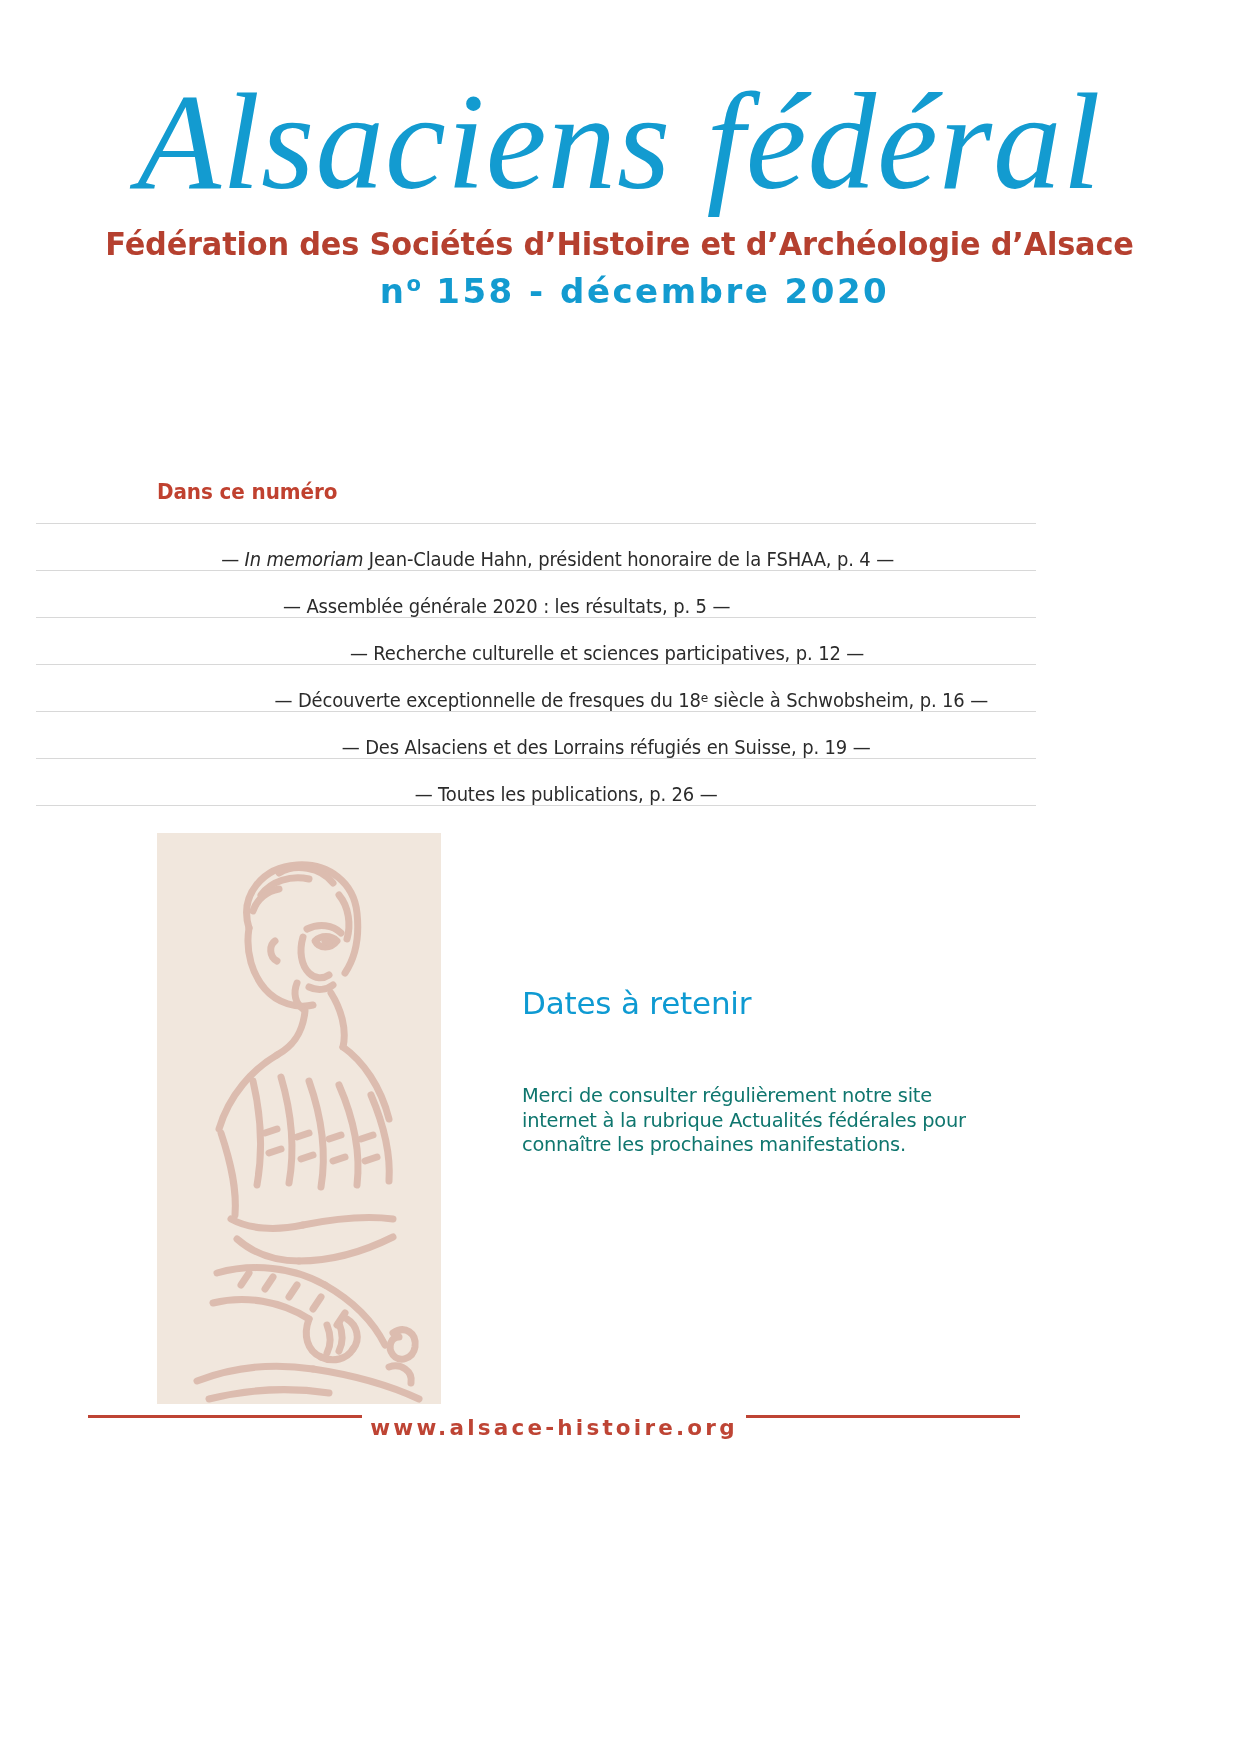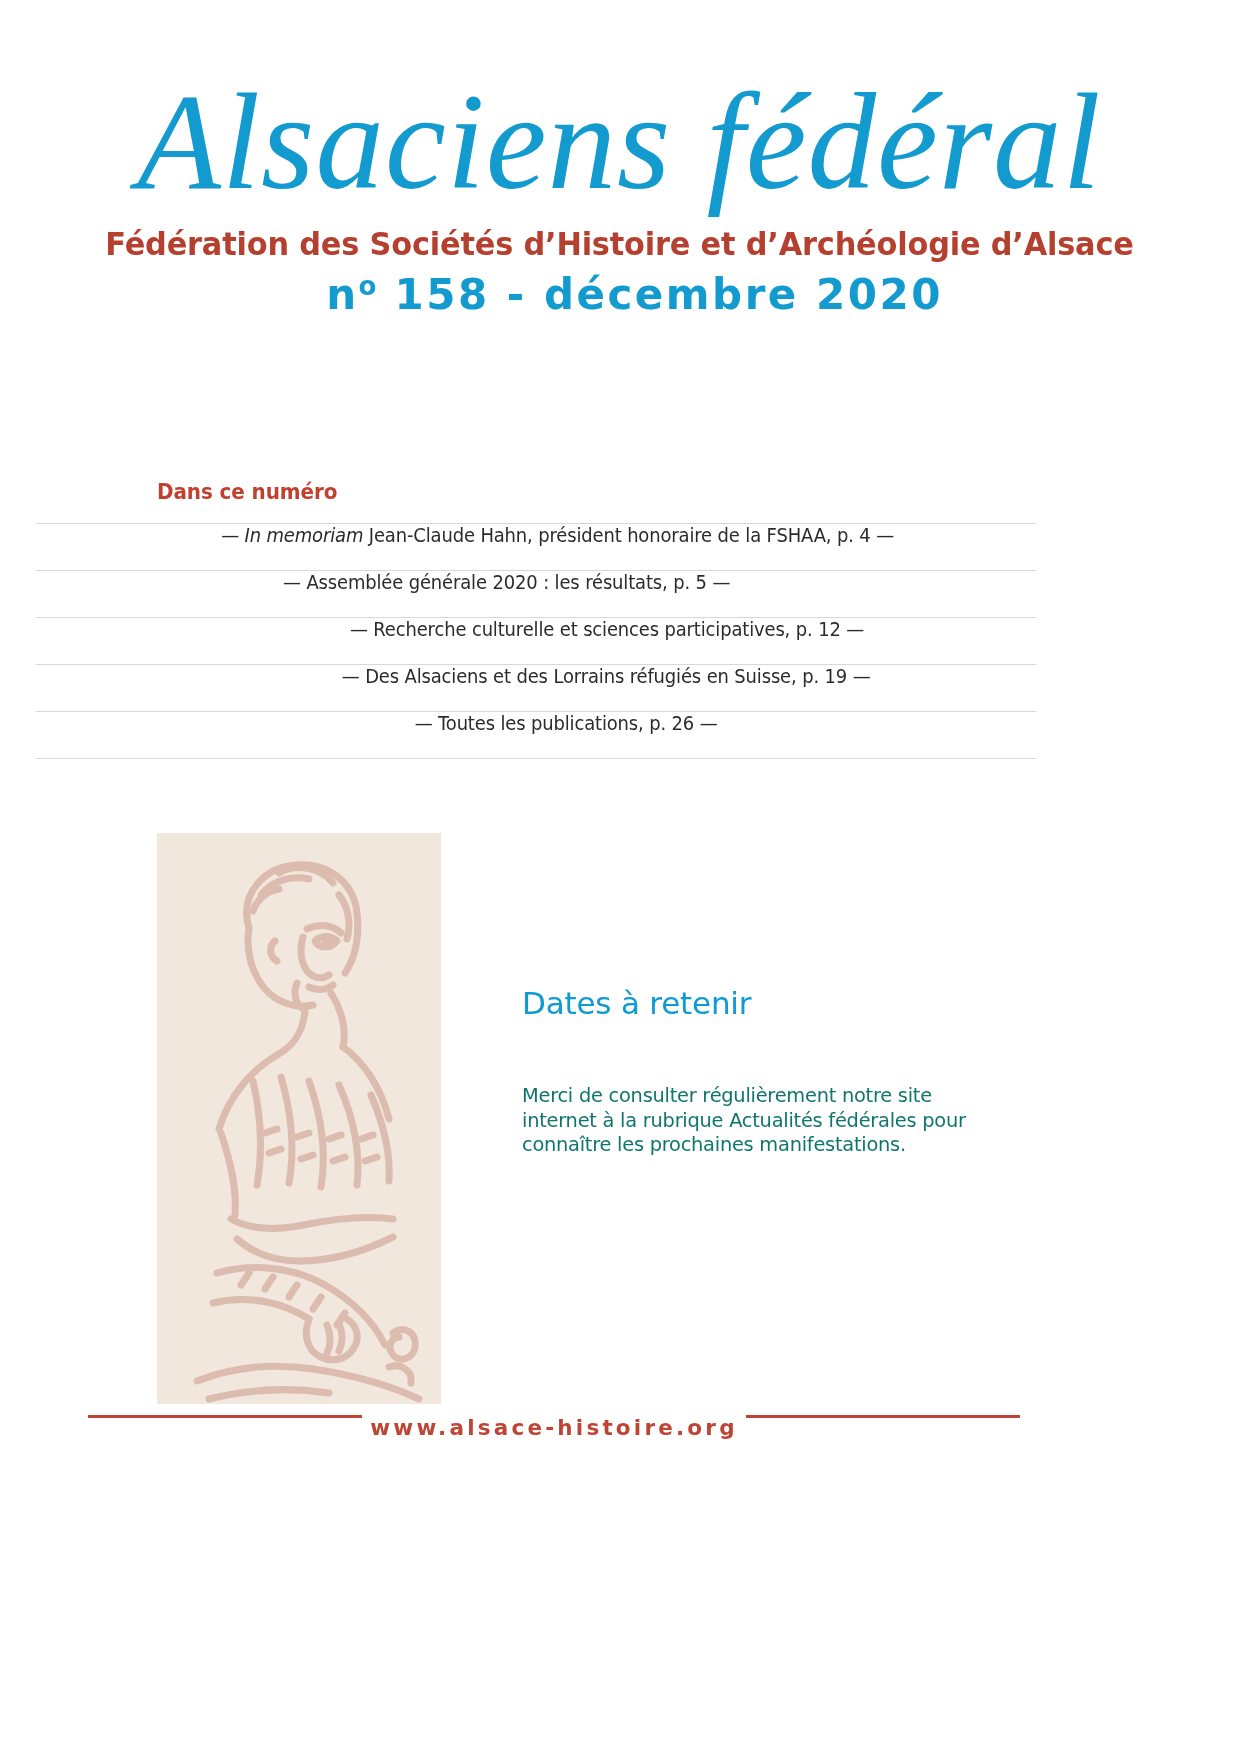--- a/index.html
+++ b/index.html
@@ -44,21 +44,21 @@
     font-size: 31.5px;
     line-height: 1.1;
     color: #B5402F;
     margin: 16px 0 0 0;
     letter-spacing: -0.2px;
     transform: scaleX(0.965);
   }
   .issue-line {
     font-family: "DejaVu Sans", "Liberation Sans", sans-serif;
     font-weight: 700;
-    font-size: 42px;
+    font-size: 34px;
     line-height: 1.1;
     color: #139BD0;
     margin: 10px 0 0 0;
     letter-spacing: 2.5px;
     padding-left: 30px;
   }
   .issue-line .sup {
     font-size: 0.62em;
     vertical-align: 0.55em;
     letter-spacing: 1px;
@@ -84,21 +84,21 @@
   .toc-list {
     margin: 0;
     padding: 0;
     list-style: none;
     border-top: 1.6px solid #D8D8D8;
   }
   .toc-item {
     border-bottom: 1.6px solid #D8D8D8;
     height: 47px;
     display: flex;
-    align-items: flex-start;
+    align-items: flex-end;
     justify-content: flex-end;
     padding-right: 8px;
     box-sizing: border-box;
   }
   .toc-text {
     font-family: "DejaVu Sans", "Liberation Sans", sans-serif;
     font-weight: 400;
     font-size: 19px;
     color: #2B2B2B;
     letter-spacing: -0.15px;
@@ -206,20 +206,23 @@
       </li>
 
       <li class="toc-item i1">
         <span class="toc-text"><span>—</span> <span>Assemblée générale 2020 : les résultats, p. 5 </span><span>—</span></span>
       </li>
 
       <li class="toc-item i2">
         <span class="toc-text"><span>—</span> <span>Recherche culturelle et sciences participatives, p. 12 </span><span>—</span></span>
       </li>
 
+      <li class="toc-item i3">
+        <span class="toc-text"><span>—</span> <span>Découverte exceptionnelle de fresques du 18</span><sup>e</sup><span> siècle à Schwobsheim, p. 16 </span><span>—</span></span>
+      </li>
 
       <li class="toc-item i4">
         <span class="toc-text"><span>—</span> <span>Des Alsaciens et des Lorrains réfugiés en Suisse, p. 19 </span><span>—</span></span>
       </li>
 
       <li class="toc-item i5">
         <span class="toc-text"><span>—</span> <span>Toutes les publications, p. 26 </span><span>—</span></span>
       </li>
 
     </ul>

